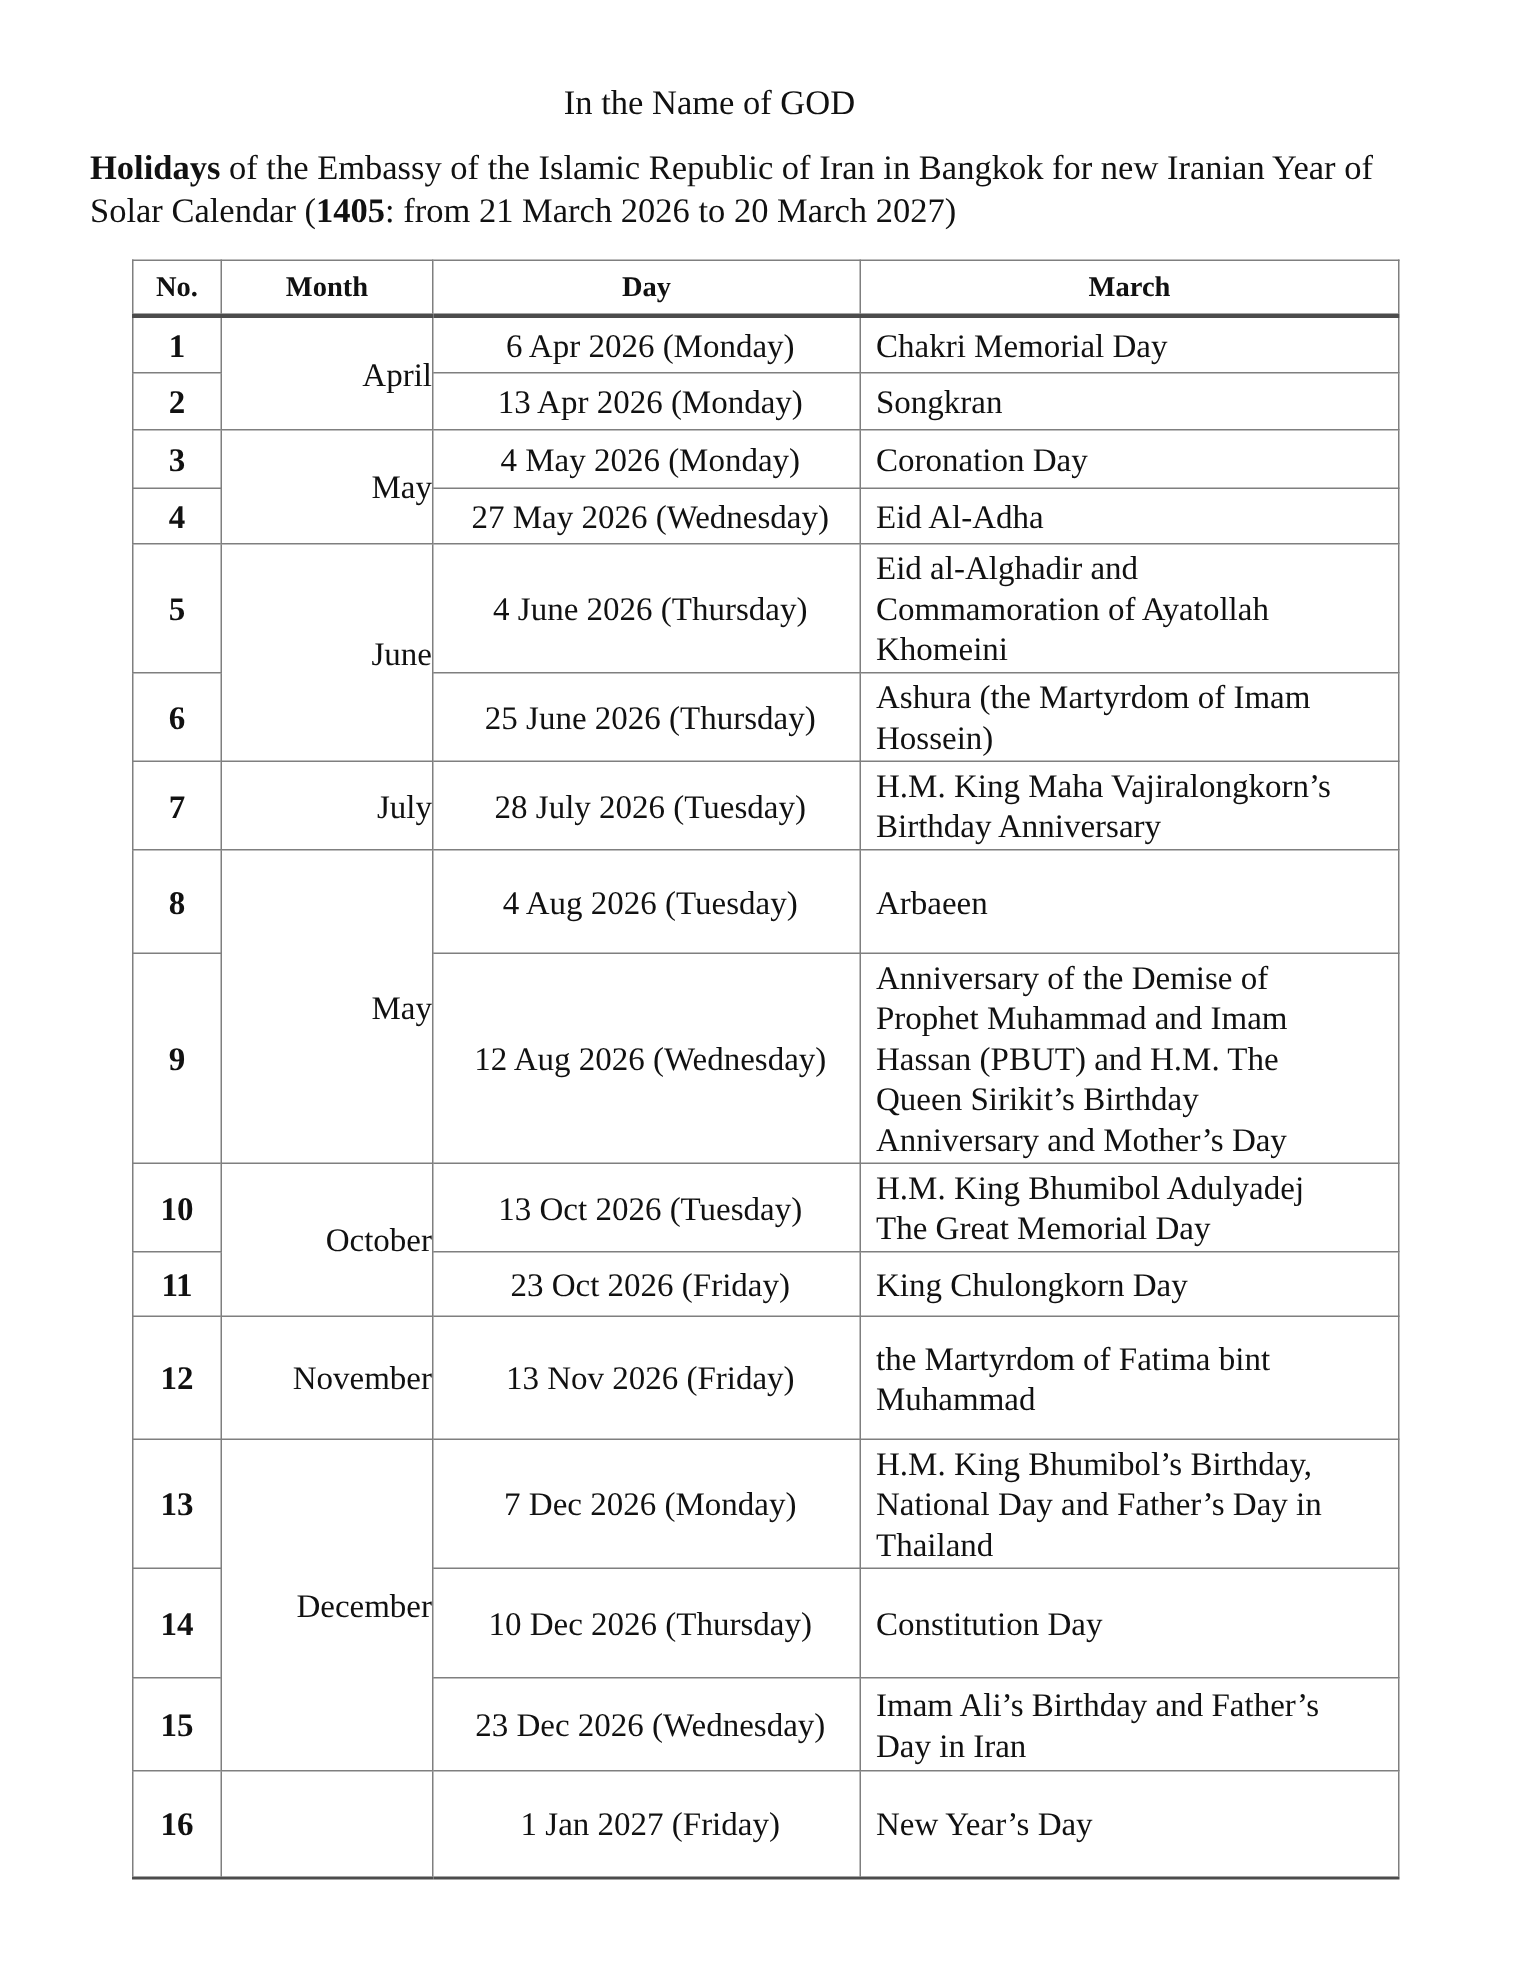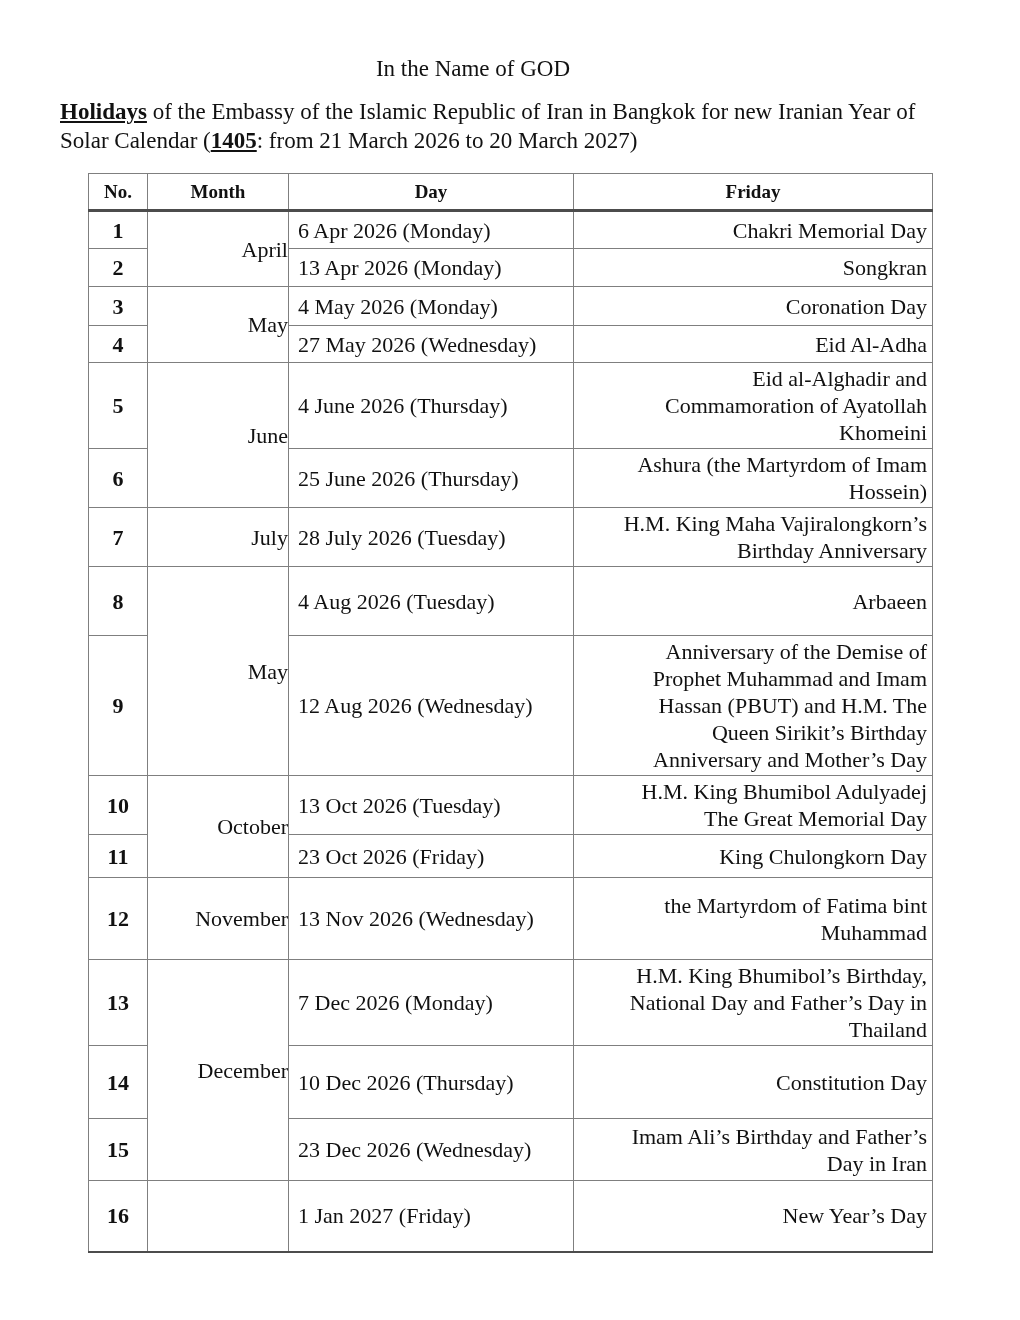--- a/index.html
+++ b/index.html
@@ -24,21 +24,21 @@
     font-size: 23px;
     line-height: 30px;
     text-align: center;
     margin: 0 46px 13px 0;
   }
   .intro {
     font-size: 23px;
     line-height: 29px;
     margin: 0 0 18px 0;
   }
-  .intro b { font-weight: bold; text-decoration: underline; }
+  .intro b { font-weight: bold; }
   table.holidays {
     border-collapse: collapse;
     table-layout: fixed;
     width: 844px;
     margin-left: 28px;
   }
   .holidays th, .holidays td {
     border: 1px solid #7f7f7f;
     overflow: hidden;
   }
@@ -56,26 +56,26 @@
     padding: 2px 0;
   }
   .holidays td.no {
     text-align: center;
     font-weight: bold;
   }
   .holidays td.month {
     text-align: right;
   }
   .holidays td.day {
-    text-align: left;
+    text-align: center;
     padding-left: 9px;
     padding-right: 4px;
   }
   .holidays td.event {
-    text-align: right;
+    text-align: left;
     padding-left: 10px;
     padding-right: 5px;
     white-space: pre-line;
   }
   .holidays tbody tr:last-child td { border-bottom: 2px solid #4c4c4c; }
 
   thead tr              { height: 37px; }
   tbody tr:nth-child(1) { height: 38px; }
   tbody tr:nth-child(2) { height: 38px; }
   tbody tr:nth-child(3) { height: 39px; }
@@ -110,21 +110,21 @@
       <col style="width:59px">
       <col style="width:141px">
       <col style="width:285px">
       <col style="width:359px">
     </colgroup>
     <thead>
       <tr>
         <th>No.</th>
         <th>Month</th>
         <th>Day</th>
-        <th>Friday</th>
+        <th>March</th>
       </tr>
     </thead>
     <tbody>
       <tr>
         <td class="no">1</td>
         <td class="month" rowspan="2">April</td>
         <td class="day">6 Apr 2026 (Monday)</td>
         <td class="event">Chakri Memorial Day</td>
       </tr>
       <tr>
@@ -187,21 +187,21 @@
 The Great Memorial Day</td>
       </tr>
       <tr>
         <td class="no">11</td>
         <td class="day">23 Oct 2026 (Friday)</td>
         <td class="event">King Chulongkorn Day</td>
       </tr>
       <tr>
         <td class="no">12</td>
         <td class="month">November</td>
-        <td class="day">13 Nov 2026 (Wednesday)</td>
+        <td class="day">13 Nov 2026 (Friday)</td>
         <td class="event">the Martyrdom of Fatima bint
 Muhammad</td>
       </tr>
       <tr>
         <td class="no">13</td>
         <td class="month" rowspan="3">December</td>
         <td class="day">7 Dec 2026 (Monday)</td>
         <td class="event">H.M. King Bhumibol’s Birthday,
 National Day and Father’s Day in
 Thailand</td>

